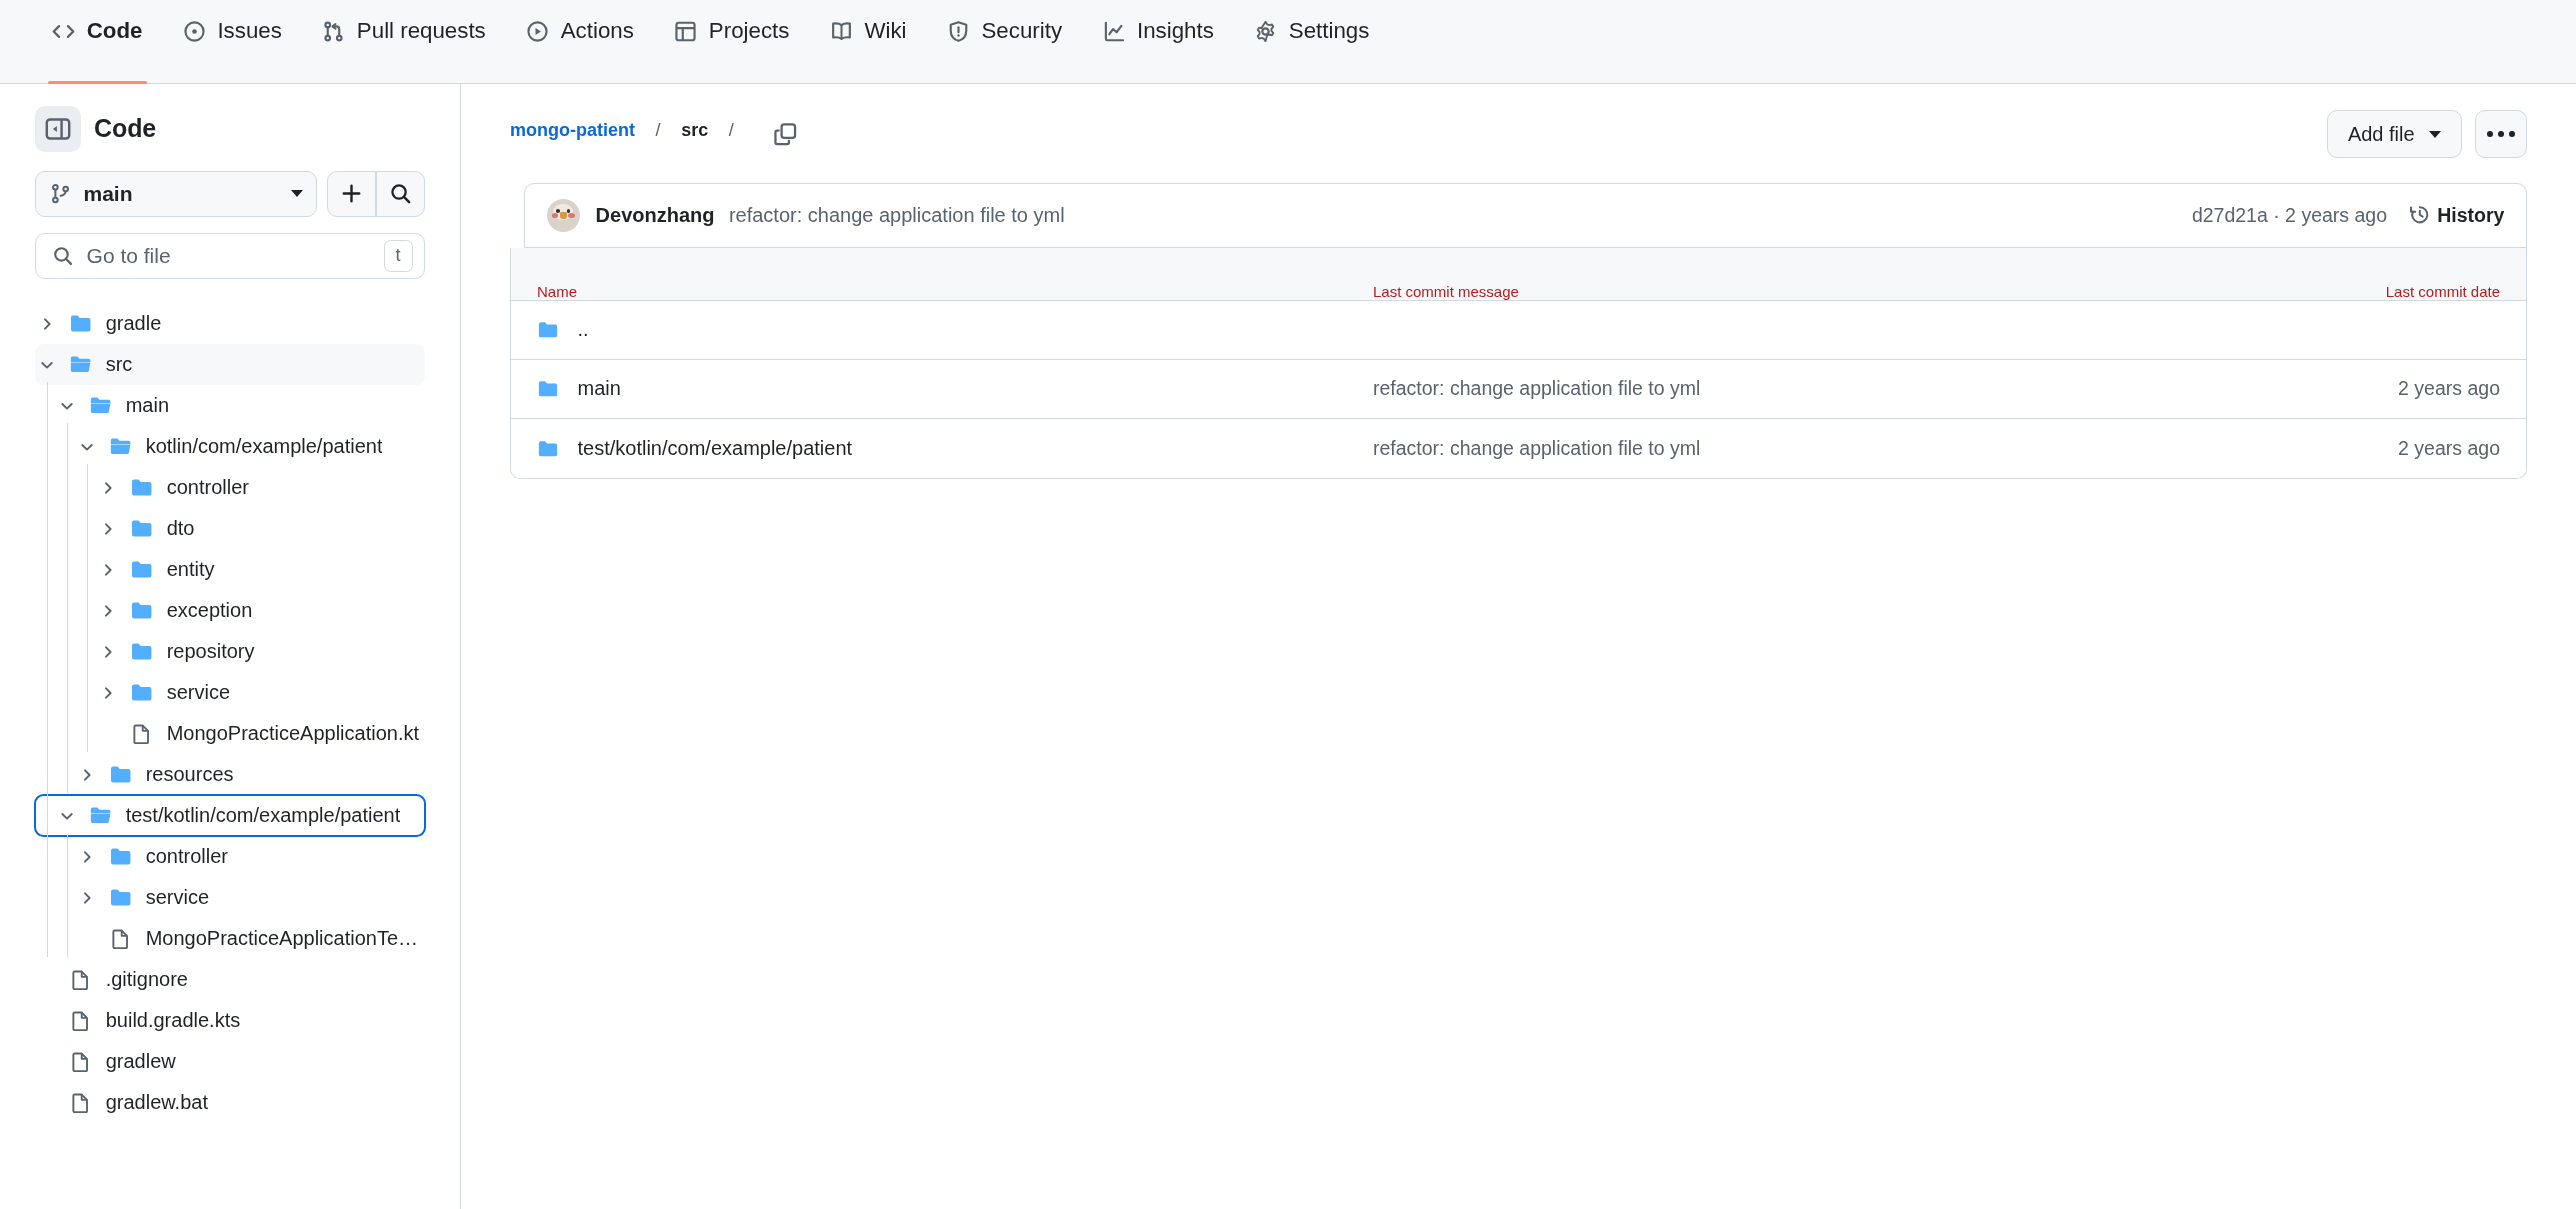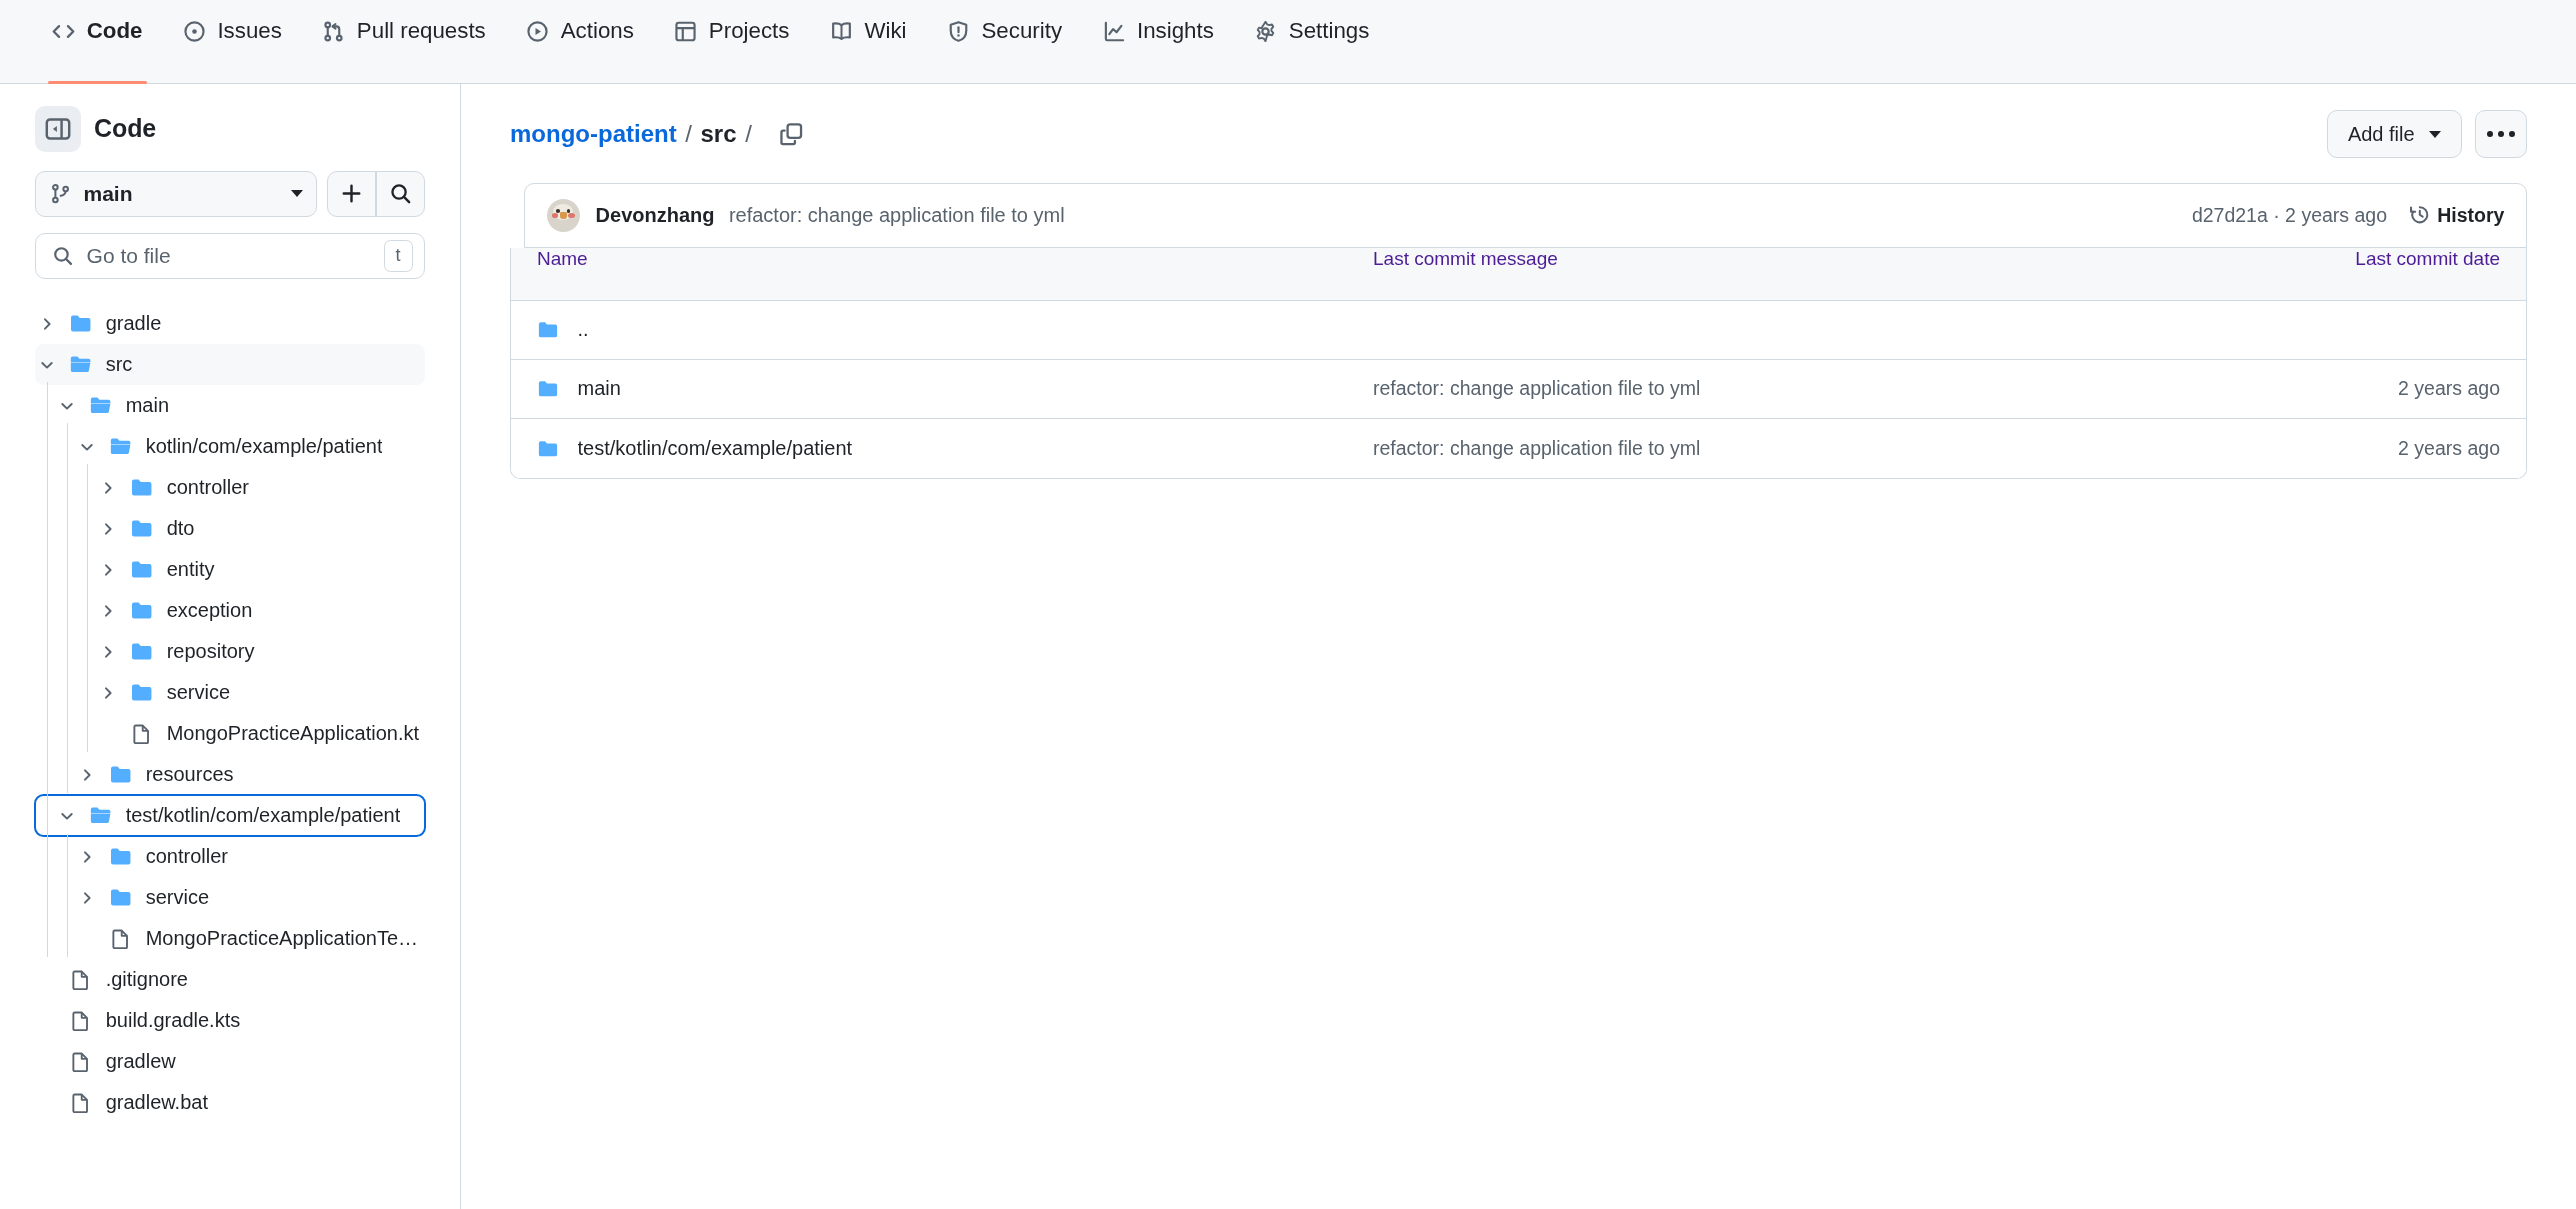--- a/index.html
+++ b/index.html
@@ -199,21 +199,21 @@
     padding: 0 49px 0 49px;
     background: #ffffff;
     overflow: hidden;
   }
   .main-head {
     display: flex;
     align-items: center;
     padding-top: 26px;
     margin-bottom: 24.5px;
   }
-  .breadcrumb { display: flex; gap: 0; font-size: 24px; }
+  .breadcrumb { display: flex; gap: 12px; font-size: 18px; }
   .bc-link { color: #0969da; font-weight: 600; text-decoration: none; cursor: pointer; }
   .bc-sep { color: #59636e; margin: 0 8.6px; font-weight: 400; }
   .bc-current { color: #1f2328; font-weight: 600; }
   .copy-path { margin-left: 19px; width: 29px; height: 29px; cursor: pointer; color: #59636e; display: flex; align-items: center; }
   .copy-path svg { width: 24.5px; height: 24.5px; display: block; }
 
   .head-actions { margin-left: auto; display: flex; align-items: center; gap: 13px; }
   .btn {
     height: 48px;
     border: 1.4px solid #d1d9e0;
@@ -271,24 +271,24 @@
     border: 1.4px solid #d1d9e0;
     border-top: none;
     border-radius: 0 0 10px 10px;
     overflow: hidden;
   }
   .ft-head {
     height: 53px;
     background: #f6f8fa;
     border-bottom: 1.4px solid #d1d9e0;
     display: flex;
-    align-items: flex-start;
+    align-items: flex-end;
     padding: 0 26px;
-    font-size: 19px;
-    color: #4c1d95;
+    font-size: 15px;
+    color: #b91c1c;
   }
   .ft-row {
     height: 59px;
     display: flex;
     align-items: center;
     padding: 0 26px;
     border-bottom: 1.4px solid #d1d9e0;
     background: #ffffff;
     cursor: pointer;
   }

